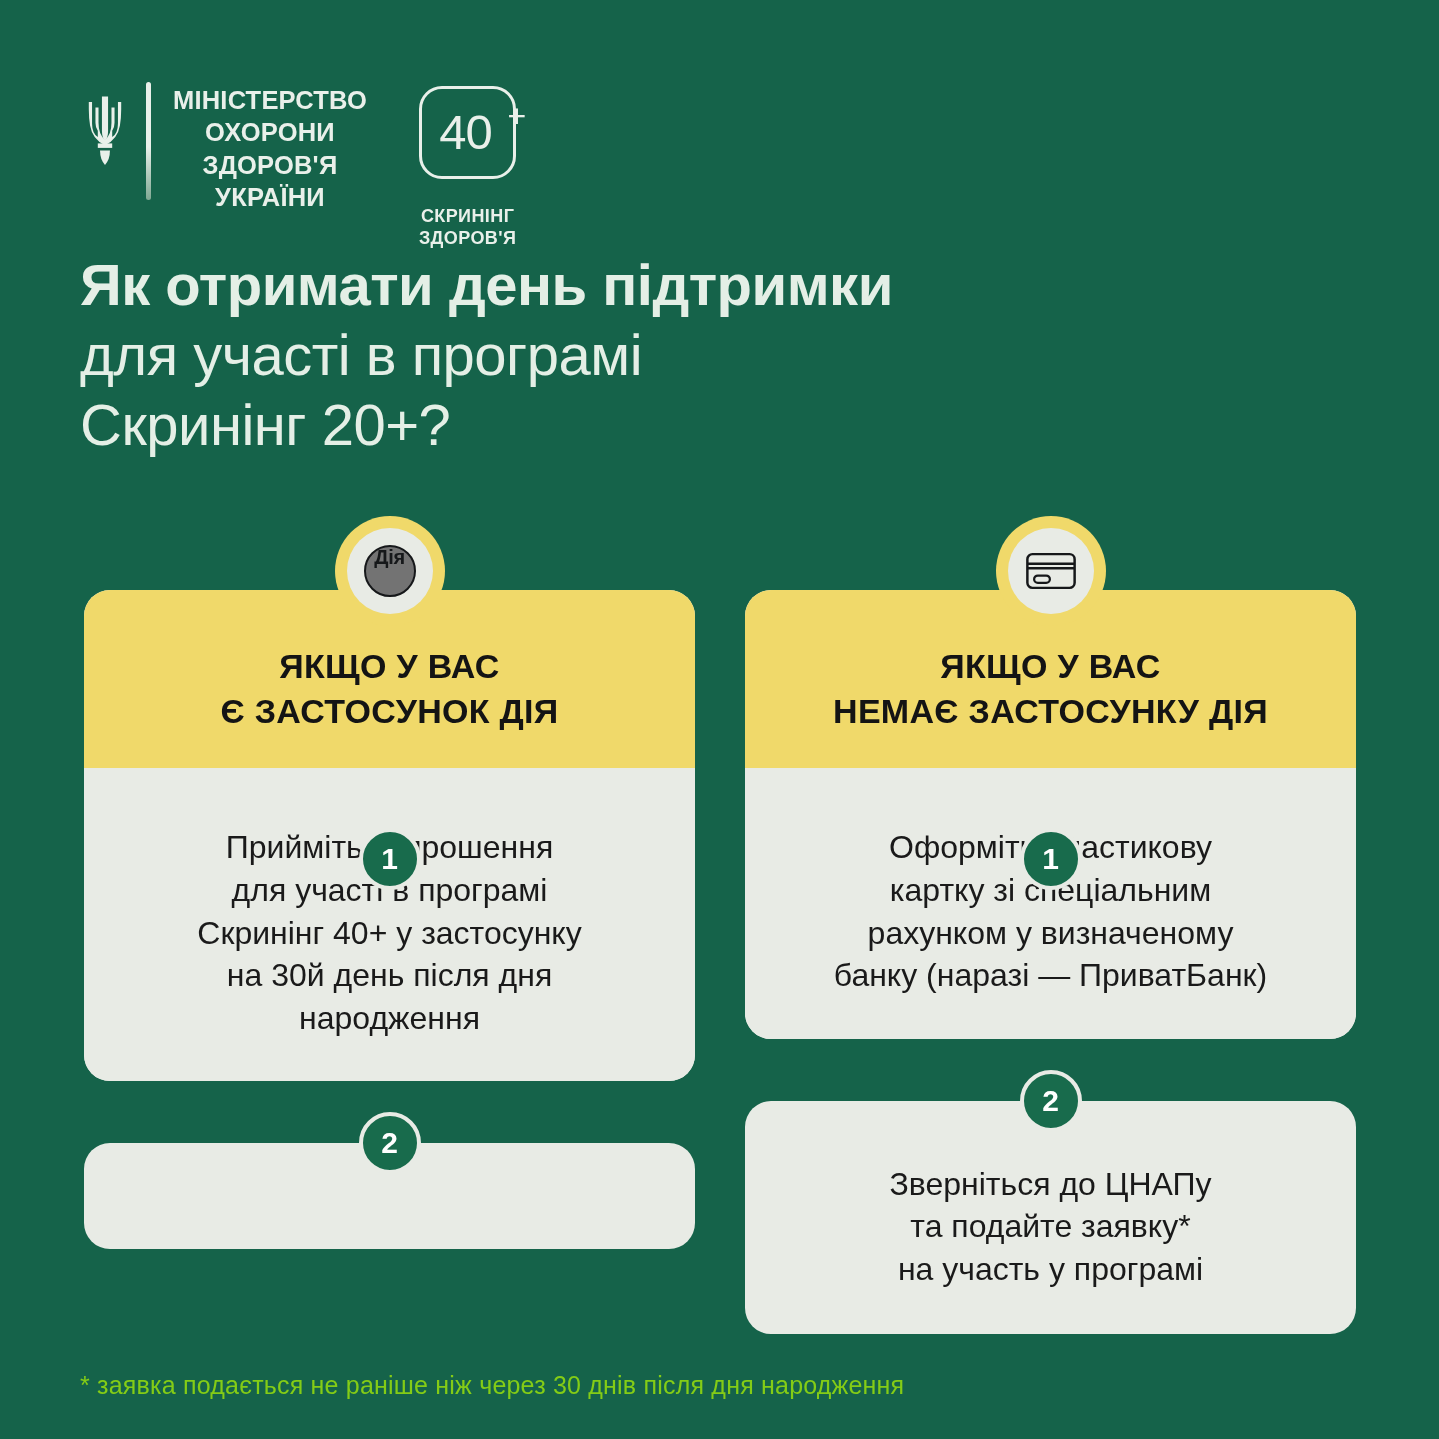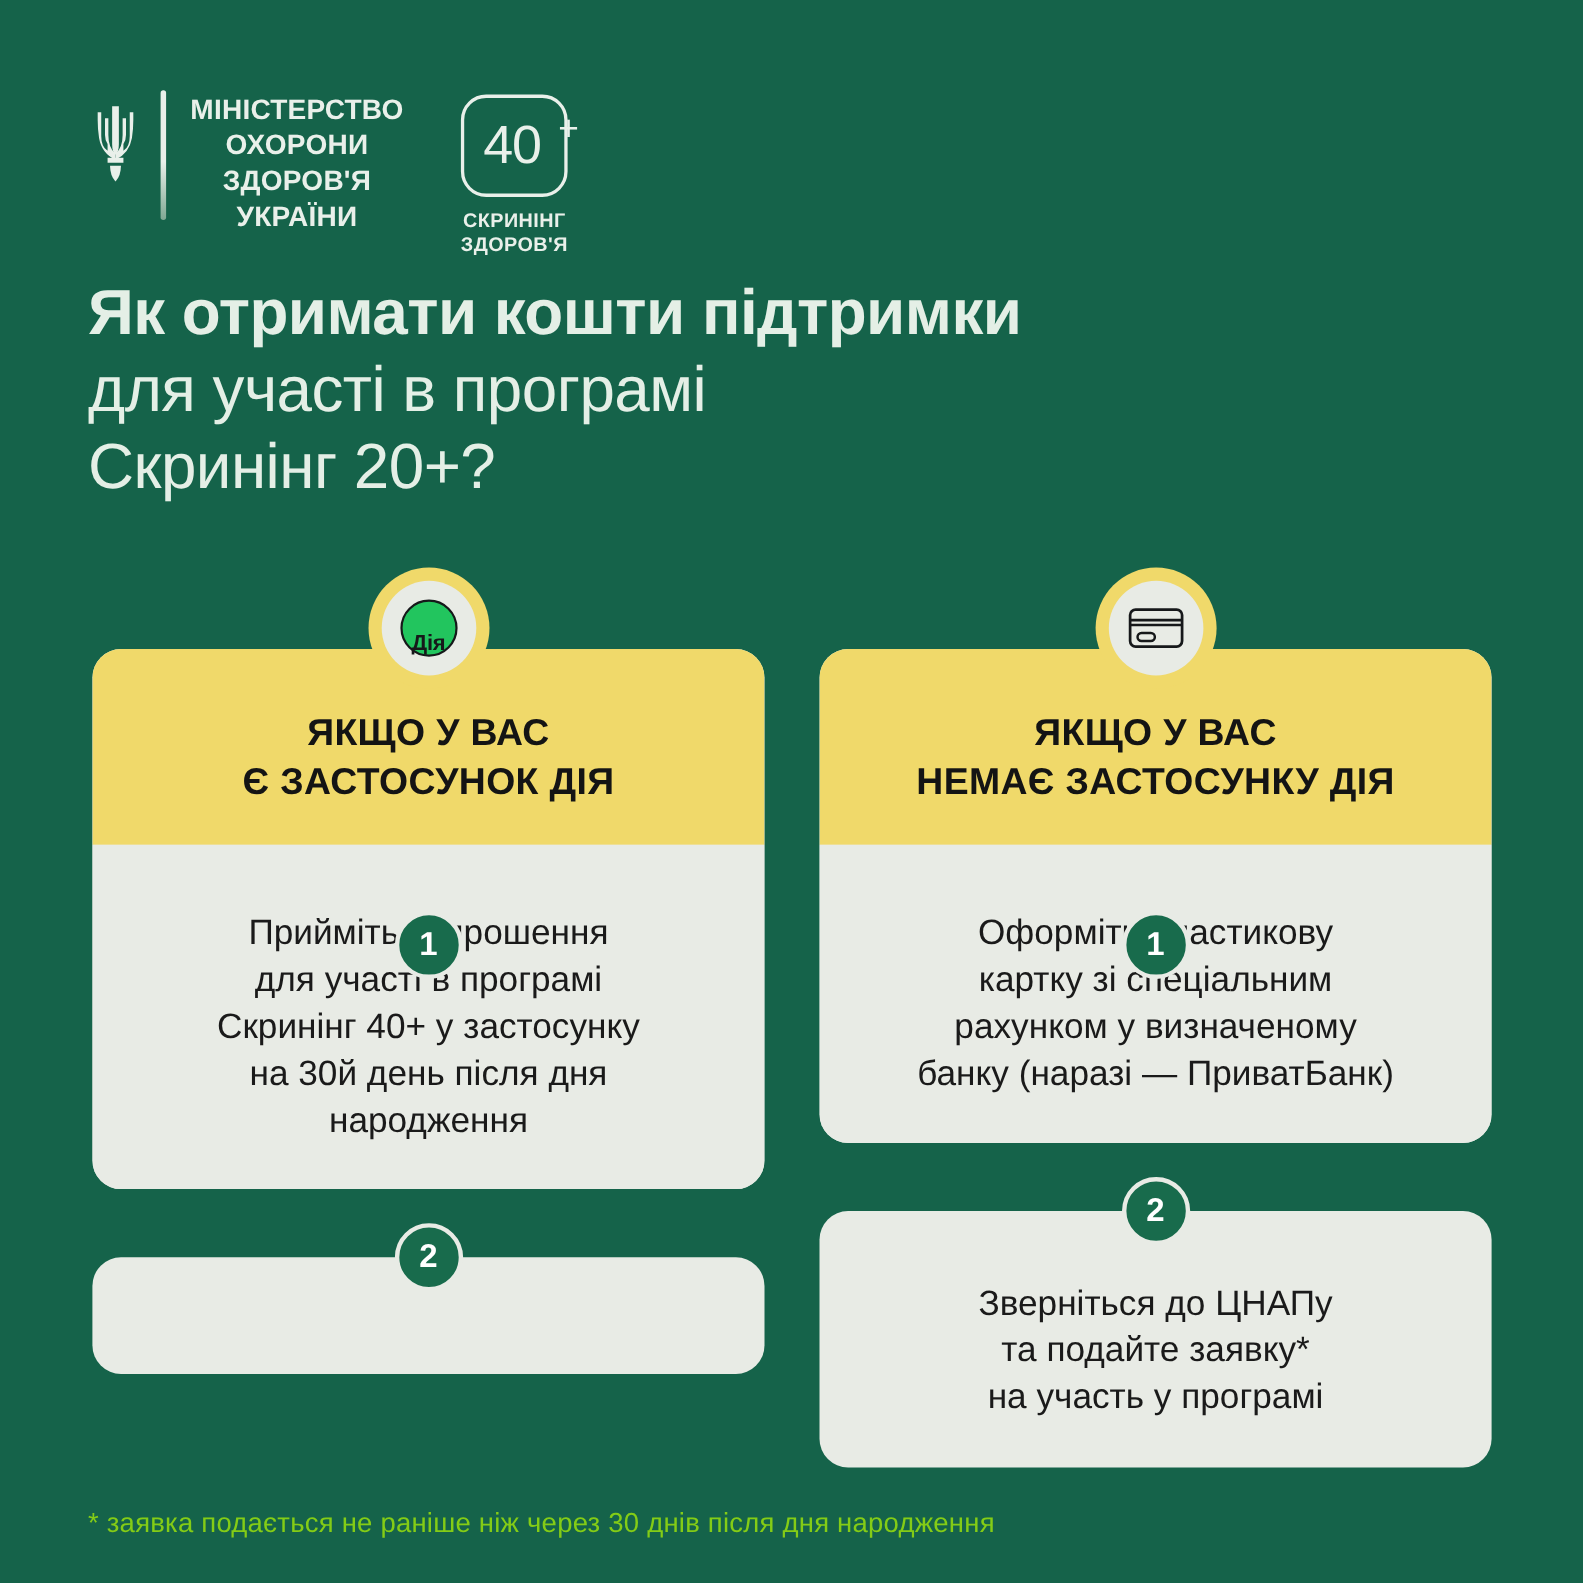--- a/index.html
+++ b/index.html
@@ -48,20 +48,21 @@
     white-space:pre-line;
     padding-top:2px;
     text-align:center;
   }
 
   .screening-logo {
     display:flex;
     flex-direction:column;
     align-items:center;
     padding-top:4px;
+    gap:16px;
   }
   .forty-box {
     position:relative;
     width:97px; height:93px;
     border:3.5px solid #E9F0EA;
     border-radius:23px;
     display:flex;
     align-items:center;
     justify-content:center;
   }
@@ -136,23 +137,23 @@
     background:#E8EBE5;
     display:flex;
     align-items:center;
     justify-content:center;
   }
   .diia-mark {
     width:52px; height:52px;
     border:2.6px solid #16181A;
     border-radius:26px;
     display:flex;
-    align-items:flex-end;
-    justify-content:center;
-    background:#22c55e;
+    align-items:flex-start;
+    justify-content:center;
+    background:#737373;
   }
   .diia-mark span {
     color:#16181A;
     font-size:20px;
     font-weight:bold;
     line-height:1;
     letter-spacing:-0.3px;
   }
   .card-icon { width:54px; height:54px; display:block; }
 
@@ -263,21 +264,21 @@
         <span class="forty-num">40</span>
         <span class="forty-plus">+</span>
       </div>
       <div class="screening-text">Скринінг
 Здоров'я</div>
     </div>
 
   </div>
 
   <h1 class="title">
-    <span class="ln bold">Як отримати кошти підтримки</span>
+    <span class="ln bold">Як отримати день підтримки</span>
     <span class="ln reg">для участі в програмі</span>
     <span class="ln reg">Скринінг 20+?</span>
   </h1>
 
   <div class="columns">
 
     <div class="column">
 
       <div class="badge">
         <div class="badge-inner">

